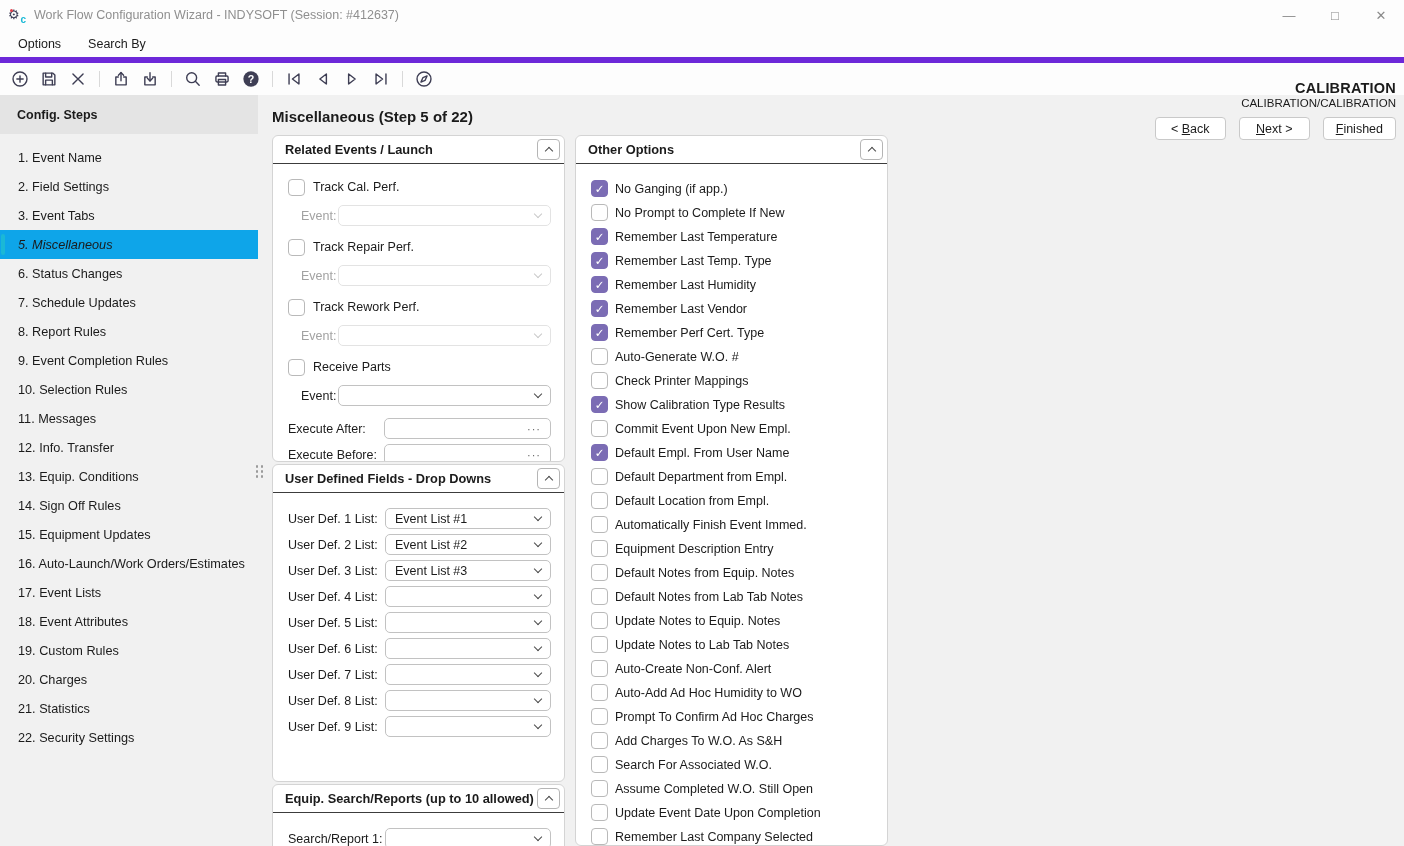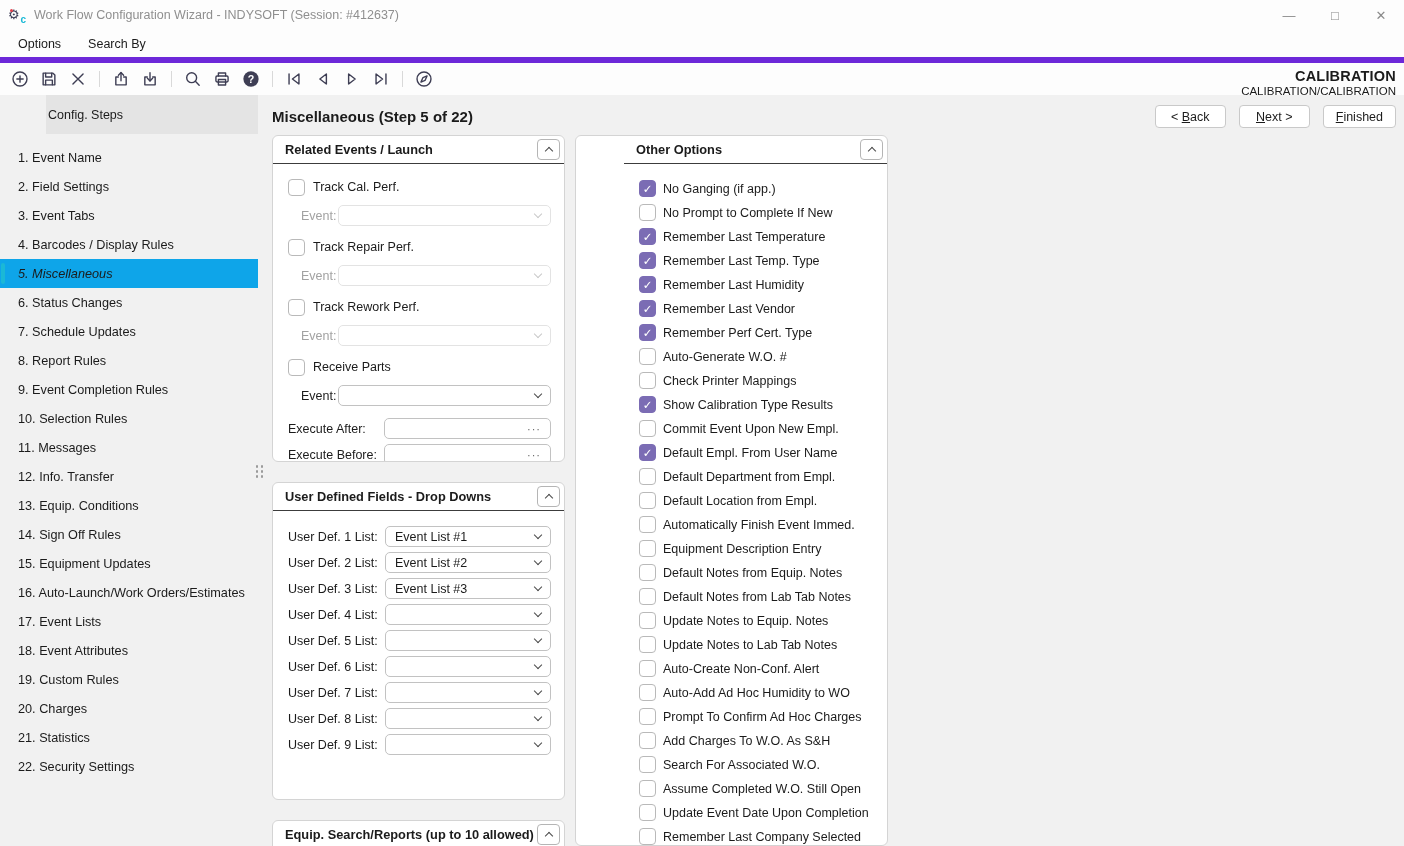--- a/index.html
+++ b/index.html
@@ -20,49 +20,49 @@
   .menubar { height:33px; display:flex; align-items:center; padding-left:18px; gap:27px; border-bottom:6px solid #6d28d9; background:#fdfdfd; }
   .menu-item { font-size:12.5px; color:#1b1b1b; }
 
   
   .toolbar { height:32px; display:flex; align-items:center; padding-left:9px; gap:7px; background:#fdfdfd; }
   .tool-item { width:22px; height:22px; display:flex; align-items:center; justify-content:center; }
   .tool-item svg { display:block; }
   .tool-item.tool-sep { width:1px; height:16px; background:#d9d9d9; margin:0 3px; }
 
   
-  .wizard-header { position:absolute; top:68px; right:8px; text-align:right; z-index:5; }
+  .wizard-header { position:absolute; top:80px; right:8px; text-align:right; z-index:5; }
   .wh-title { font-weight:bold; font-size:14.5px; letter-spacing:.2px; }
   .wh-sub { font-size:11.5px; margin-top:1px; }
   .wh-buttons { margin-top:8px; display:flex; gap:13px; justify-content:flex-end; }
   .btn { height:23px; min-width:71px; background:#fff; border:1px solid #c9c9c9; border-radius:4px;
          font-size:12.5px; font-family:"Liberation Sans",sans-serif; display:flex; align-items:center; justify-content:center; padding:0 12px; color:#1b1b1b; }
   .btn .mn { text-decoration:underline; }
   .btn span { white-space:pre; }
 
   
   .content { position:absolute; top:95px; left:0; right:0; bottom:0; background:#f1f1f1; display:flex; }
 
   
   .sidebar { width:258px; flex:none; }
-  .sidebar-header { height:39px; background:#e4e4e4; display:flex; align-items:center; padding-left:2px; font-weight:normal; font-size:12.5px;margin-left:46px; }
+  .sidebar-header { height:39px; background:#e4e4e4; display:flex; align-items:center; padding-left:17px; font-weight:bold; font-size:12.5px; }
   .sidebar-list { padding-top:9px; }
   .sidebar-item { height:29px; display:flex; align-items:center; padding-left:18px; font-size:12.7px; position:relative; }
   .sidebar-item.selected { background:#0ea5e9;font-style:italic; }
   .sidebar-item.selected::before { content:""; position:absolute; left:1px; top:4px; bottom:4px; width:4px; border-radius:2px; background:var(--accent-cyan,#1bb8d6); }
 
   .splitter-handle { position:absolute; left:255px; top:368px; width:9px; height:17px; display:grid;
                      grid-template-columns:repeat(2,2.5px); grid-auto-rows:2.5px; gap:2.5px; align-content:center; justify-content:center; }
   .splitter-handle i { background:#9a9a9a; border-radius:50%; }
 
   
   .main { flex:1; display:flex; flex-direction:column; padding:13px 0 0 14px; overflow:hidden; }
   .main-title { font-weight:bold; font-size:15px; height:18px; margin-bottom:9px; }
   .columns { display:flex; gap:10px; flex:1; overflow:hidden; }
-  .col1 { width:293px; flex:none; display:flex; flex-direction:column; gap:20px; overflow:hidden; }
+  .col1 { width:293px; flex:none; display:flex; flex-direction:column; gap:2px; overflow:hidden; }
   .col2 { width:313px; flex:none; overflow:hidden; }
 
   .panel { background:#fff; border:1px solid #d4d4d4; border-radius:6px; overflow:hidden; }
   .panel-header { height:28px; display:flex; align-items:center; justify-content:space-between; padding:0 4px 0 12px; border-bottom:1px solid #3c3c3c; }
   .panel-title { font-weight:bold; font-size:12.8px; }
   .collapse-btn { width:23px; height:21px; border:1px solid #b5b5b5; border-radius:4px; background:#fff; display:flex; align-items:center; justify-content:center; }
   .chev-up { width:6px; height:6px; border-left:1.6px solid #4a4a4a; border-top:1.6px solid #4a4a4a; transform:rotate(45deg); margin-top:3px; }
   .chev-down { width:6px; height:6px; border-right:1.6px solid #4a4a4a; border-bottom:1.6px solid #4a4a4a; transform:rotate(45deg); margin-top:-3px; flex:none; }
 
   .checkbox { width:17px; height:17px; border:1px solid #b9b9b9; border-radius:4px; background:#fff; flex:none; position:relative; }
@@ -90,21 +90,21 @@
 
   
   .panel-udf { height:318px; flex:none; }
   .panel-equip { flex:none; height:130px; }
   .udf-body { padding:15px 13px 0 15px; }
   .udf-row { display:flex; align-items:center; margin-bottom:5px; }
   .udf-label { width:97px; flex:none; }
   .udf-row .select { flex:1; }
 
   
-  .panel-oo { height:100%;padding-left:48px; }
+  .panel-oo { height:100%; }
   .oo-body { padding:16px 12px 0 15px; }
   .oo-row { display:flex; align-items:center; gap:7px; height:17px; margin-bottom:7px; }
   .oo-row .checkbox { width:17px; height:17px; }
   .oo-label { font-size:12.5px; }
 </style>
 </head>
 <body>
 
 <div class="titlebar">
   <span class="app-icon">
@@ -266,23 +266,20 @@
         </div>
 
         <div class="sidebar-item">
           <span>2. Field Settings</span>
         </div>
 
         <div class="sidebar-item">
           <span>3. Event Tabs</span>
         </div>
 
-        <div class="sidebar-item">
-          <span>4. Barcodes / Display Rules</span>
-        </div>
 
         <div class="sidebar-item selected">
           <span>5. Miscellaneous</span>
         </div>
 
         <div class="sidebar-item">
           <span>6. Status Changes</span>
         </div>
 
         <div class="sidebar-item">

